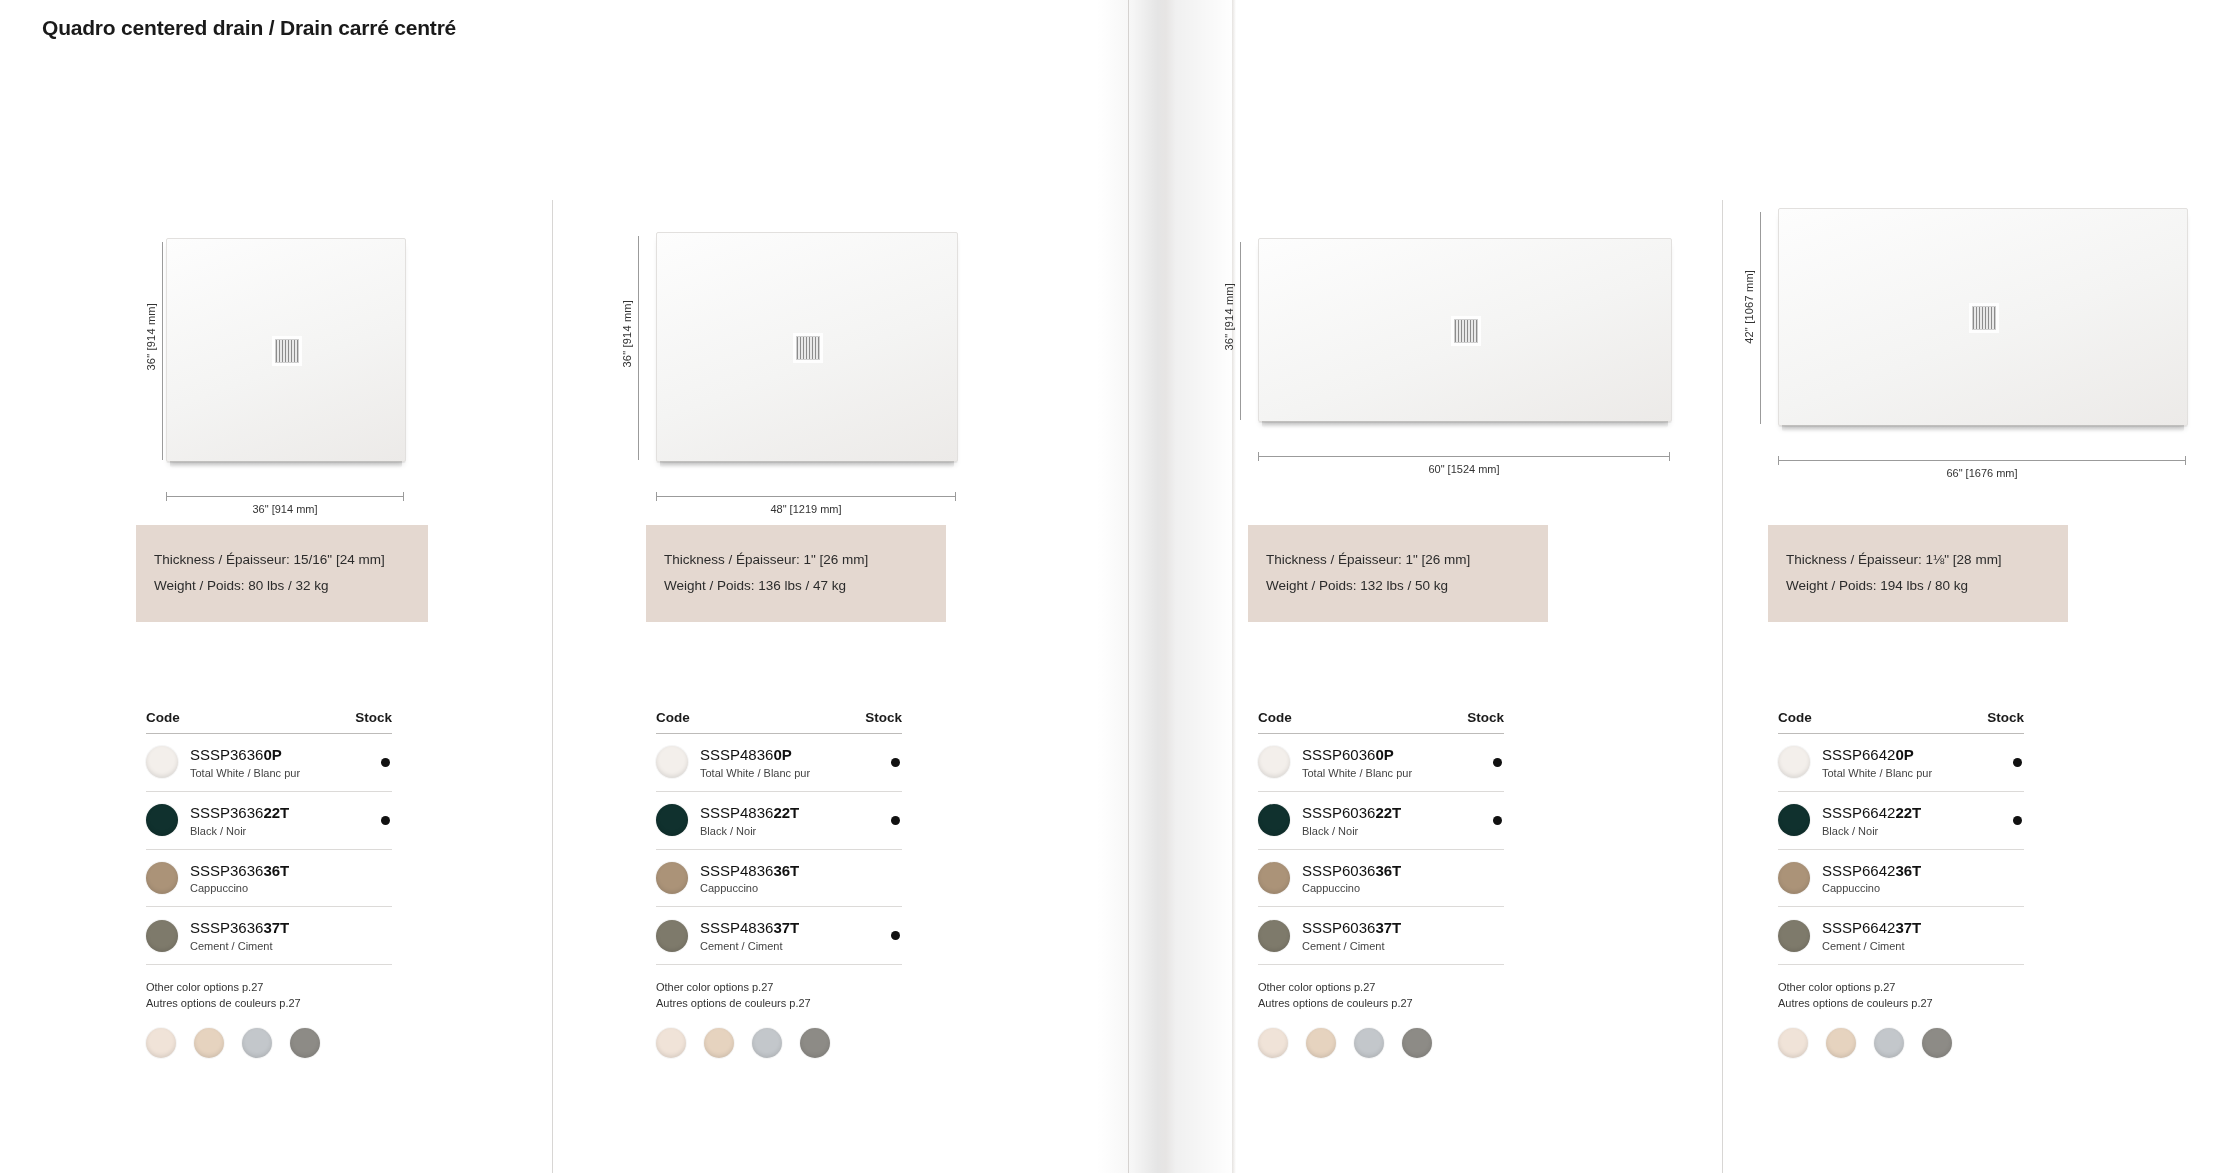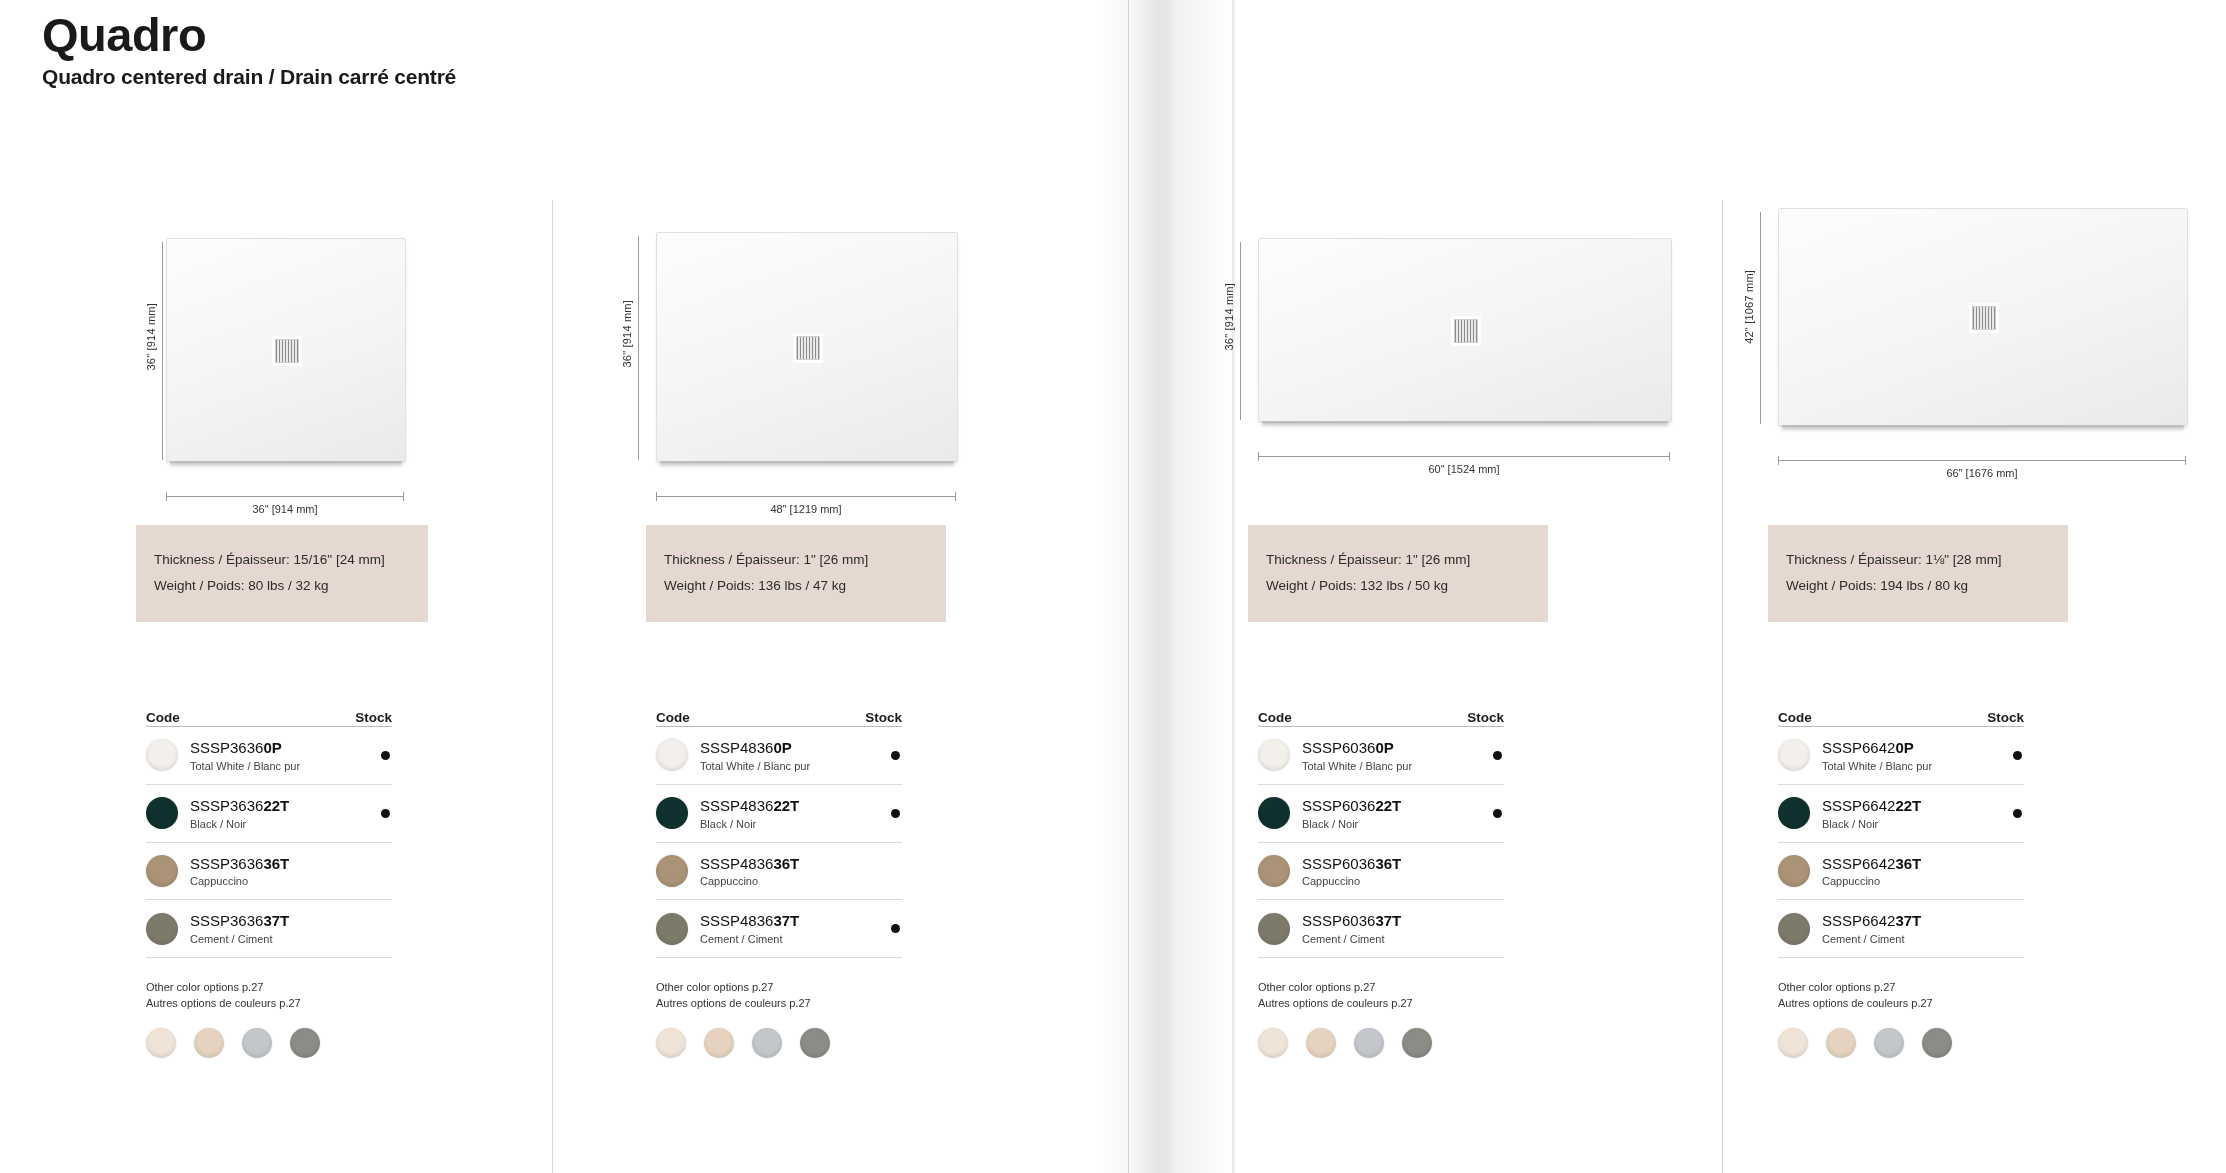--- a/index.html
+++ b/index.html
@@ -82,21 +82,21 @@
     padding:22px 16px 22px 18px;
     box-sizing:border-box;
   }
   .spec div{font-size:13.5px;color:#2b2b2b;line-height:1.95;}
 
   
   .tbl{position:absolute;width:246px;}
   .tbl-head{
     display:flex;justify-content:space-between;
     font-size:13.5px;font-weight:bold;color:#1a1a1a;
-    padding-bottom:1px;border-bottom:1px solid #bdbbb9;
+    padding-bottom:8px;border-bottom:1px solid #bdbbb9;
   }
   .row{
     display:flex;align-items:center;
     padding:12px 0 12px 0;
     border-bottom:1px solid #dcdad8;
     min-height:44px;box-sizing:border-box;
   }
   .swatch{
     width:32px;height:32px;border-radius:50%;flex:0 0 32px;
     box-shadow:inset 0 -2px 4px rgba(0,0,0,0.10), 0 0 0 1px rgba(0,0,0,0.04);
@@ -116,21 +116,20 @@
   .opt-swatches .swatch{width:30px;height:30px;flex:0 0 30px;}
 </style>
 </head>
 <body>
 
 <div class="spine"></div>
 <div class="spine-line"></div>
 <div class="page-edge"></div>
 
 <div class="header">
-  <h1 class="title">Quadro</h1>
   <p class="subtitle">Quadro centered drain / Drain carré centré</p>
 </div>
 
 <div class="col-sep" style="left:552px;"></div>
 <div class="col-sep" style="left:1722px;"></div>
 
 <div id="columns-root">
     <div class="col" style="left: 136px;">
       <div class="draw-wrap">
         <div class="tray" style="left: 30px; top: 48px; width: 238px; height: 222px;">

